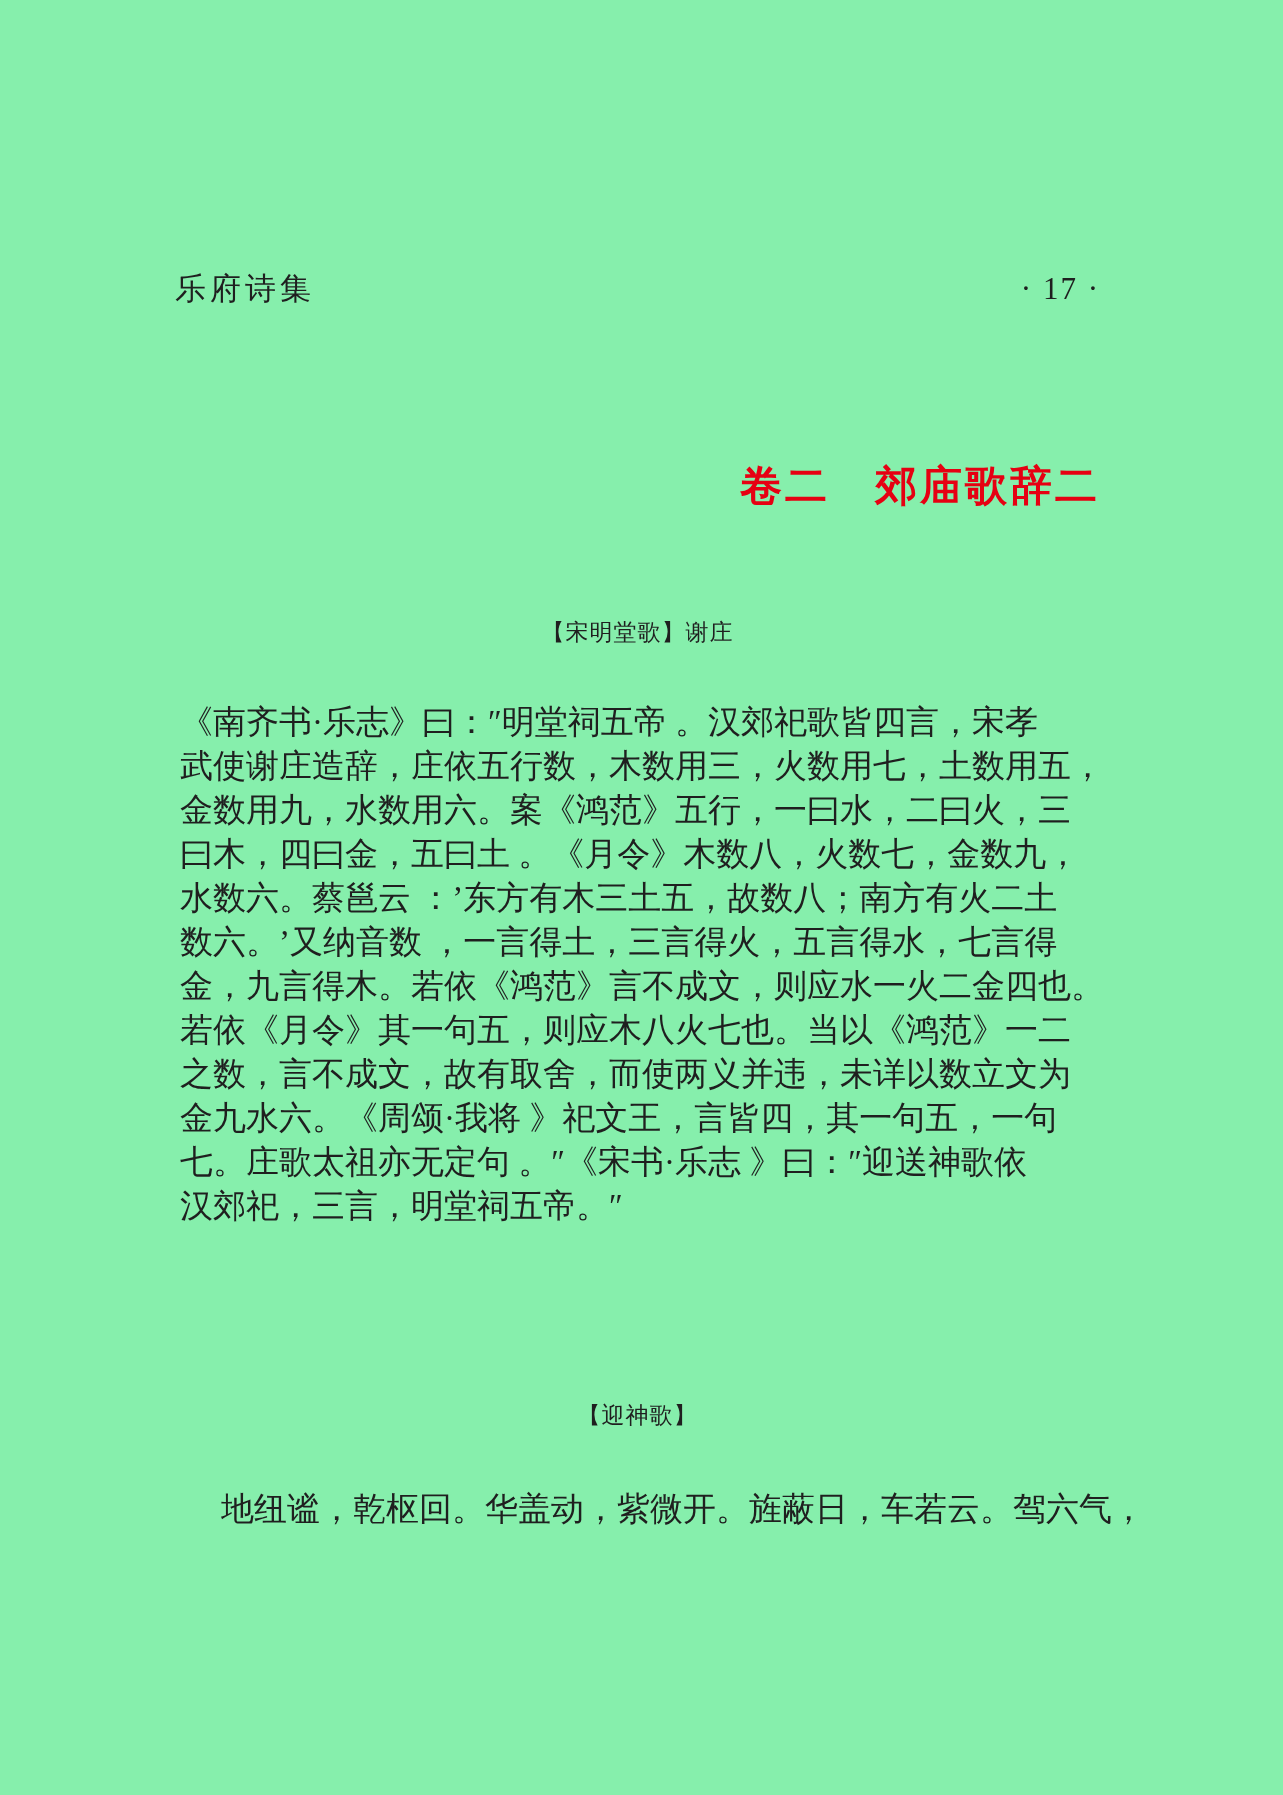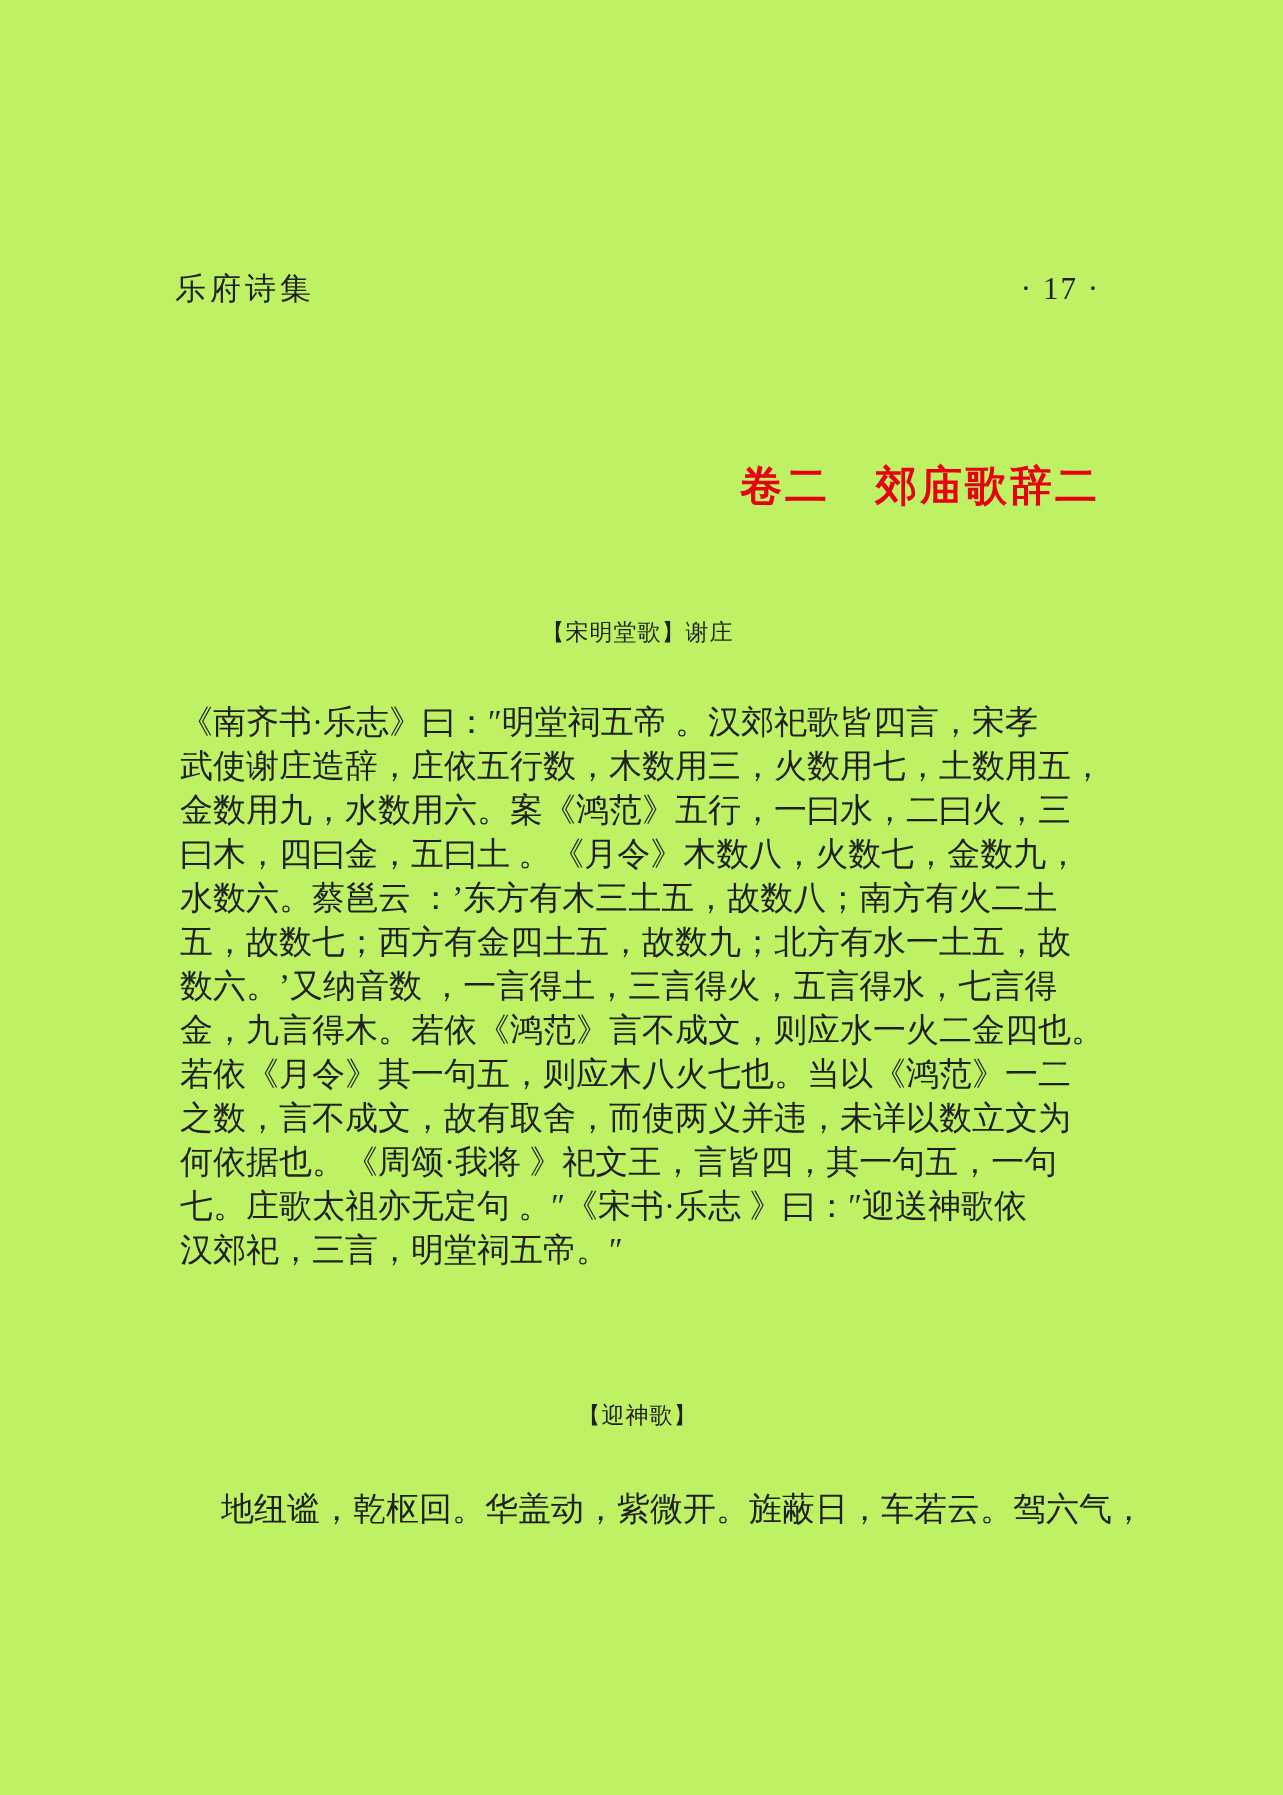--- a/index.html
+++ b/index.html
@@ -4,21 +4,21 @@
 <style>
   html, body {
     margin: 0;
     padding: 0;
     background: #ffffff;
   }
   .page {
     position: relative;
     width: 1283px;
     height: 1795px;
-    background: #bef264;
+    background: #86efac;
     font-family: "Liberation Serif", "DejaVu Serif", serif;
     color: #1f1f1f;
     overflow: hidden;
   }
   .header {
     position: absolute;
     top: 268px;
     left: 175px;
     width: 925px;
     display: flex;
@@ -90,26 +90,25 @@
   <h1 class="chapter-title" style="color: rgb(230, 0, 18);">卷二　郊庙歌辞二</h1>
 
   <h2 class="section-heading song-heading">【宋明堂歌】谢庄</h2>
 
   <div class="preface">
       <div class="preface-line">《南齐书·乐志》曰：″明堂祠五帝 。汉郊祀歌皆四言，宋孝</div>
       <div class="preface-line">武使谢庄造辞，庄依五行数，木数用三，火数用七，土数用五，</div>
       <div class="preface-line">金数用九，水数用六。案《鸿范》五行，一曰水，二曰火，三</div>
       <div class="preface-line">曰木，四曰金，五曰土 。《月令》木数八，火数七，金数九，</div>
       <div class="preface-line">水数六。蔡邕云 ：’东方有木三土五，故数八；南方有火二土</div>
-      <div class="preface-line">五，故数七；西方有金四土五，故数九；北方有水一土五，故</div>
       <div class="preface-line">数六。’又纳音数 ，一言得土，三言得火，五言得水，七言得</div>
       <div class="preface-line">金，九言得木。若依《鸿范》言不成文，则应水一火二金四也。</div>
       <div class="preface-line">若依《月令》其一句五，则应木八火七也。当以《鸿范》一二</div>
       <div class="preface-line">之数，言不成文，故有取舍，而使两义并违，未详以数立文为</div>
-      <div class="preface-line">何依据也。《周颂·我将 》祀文王，言皆四，其一句五，一句</div>
+      <div class="preface-line">金九水六。《周颂·我将 》祀文王，言皆四，其一句五，一句</div>
       <div class="preface-line">七。庄歌太祖亦无定句 。″《宋书·乐志 》曰：″迎送神歌依</div>
       <div class="preface-line">汉郊祀，三言，明堂祠五帝。″</div>
     </div>
 
   <h2 class="section-heading poem-heading">【迎神歌】</h2>
 
   <div class="poem-line">地纽谧，乾枢回。华盖动，紫微开。旌蔽日，车若云。驾六气，</div>
 
 </div>
 

